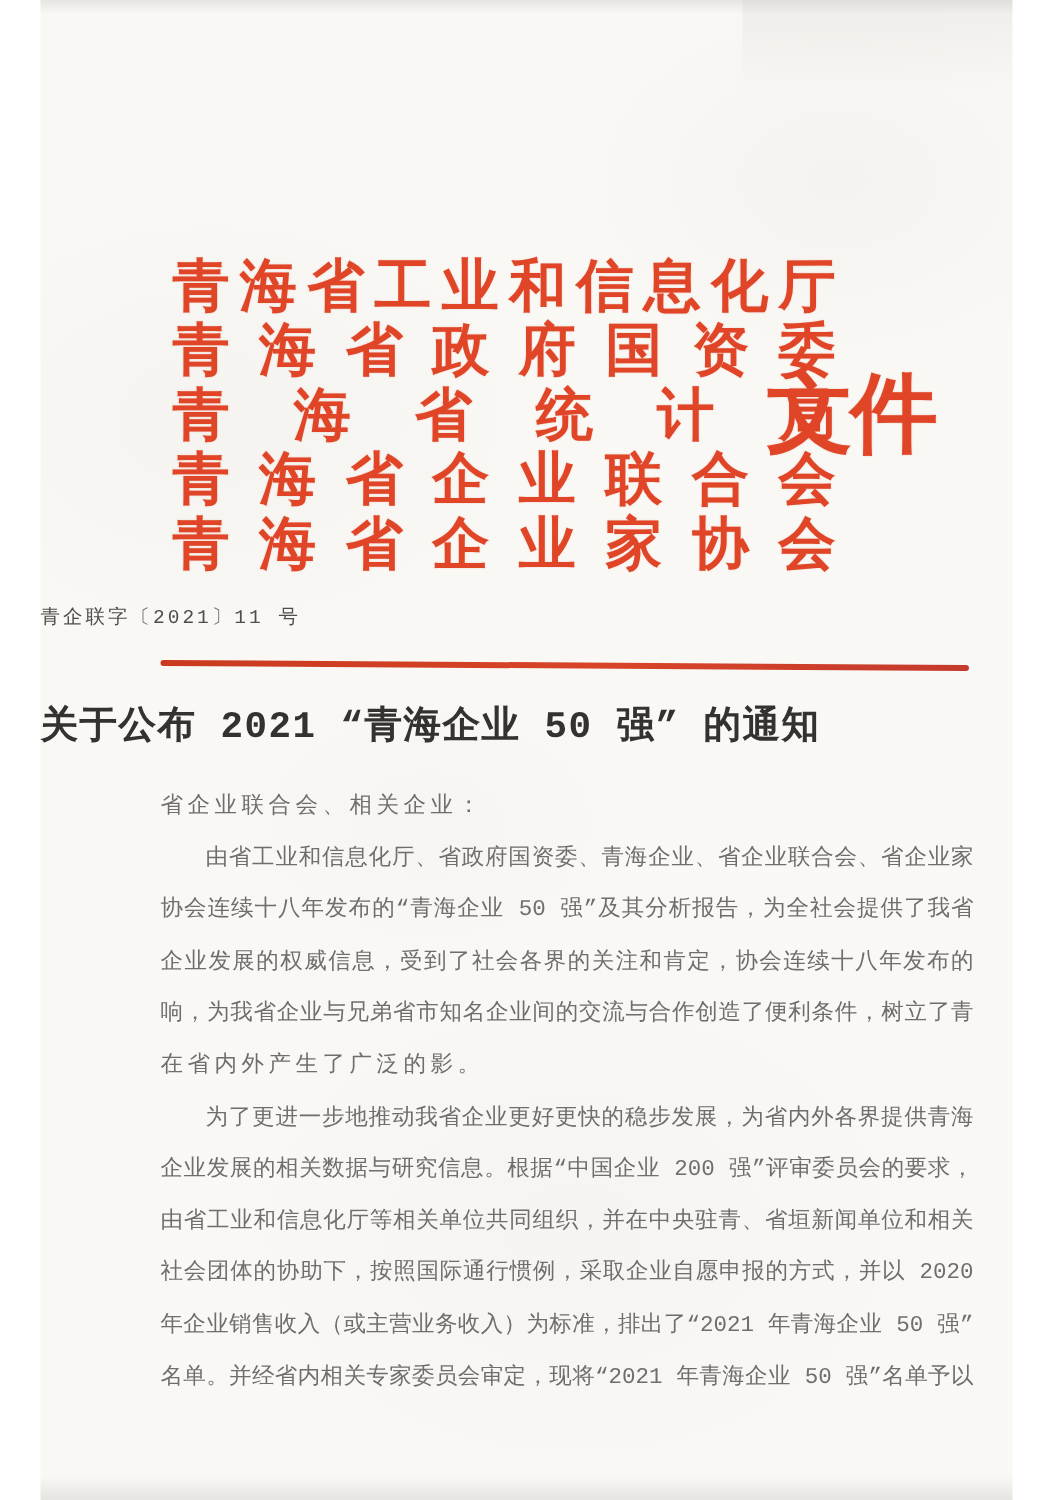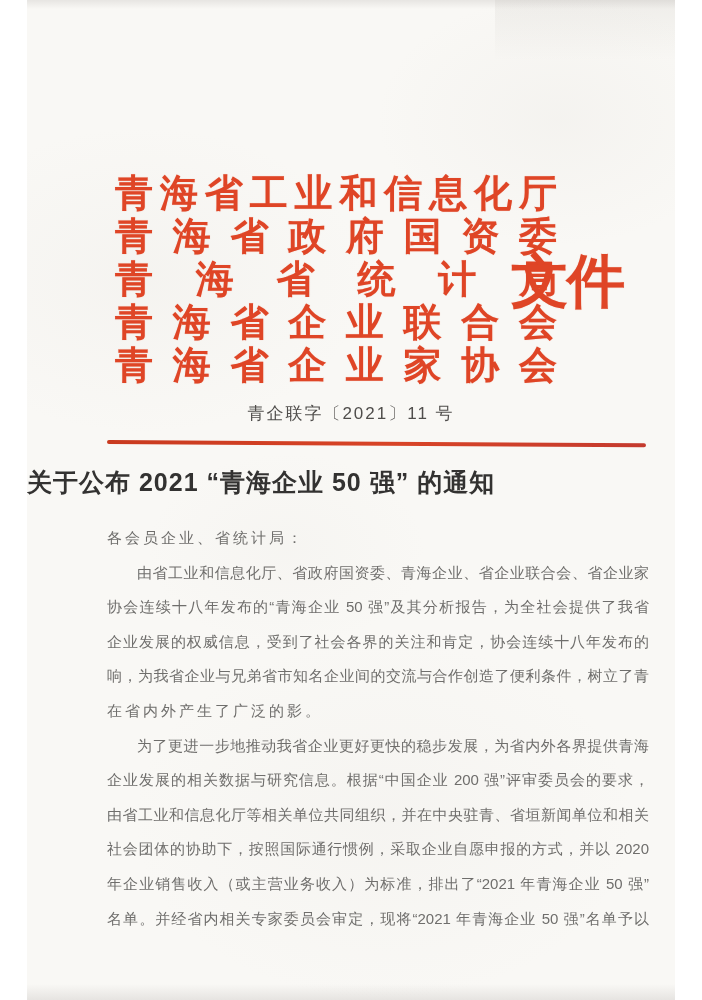--- a/index.html
+++ b/index.html
@@ -7,21 +7,21 @@
     margin: 0;
     padding: 0;
     background: #ffffff;
   }
   .scan-page {
     position: relative;
     width: 648px;
     height: 1000px;
     margin: 0 auto;
     overflow: hidden;
-    font-family: Liberation Sans, sans-serif;
+    font-family: Liberation Mono, monospace;
     background:
       radial-gradient(ellipse 320px 220px at 18% 28%, rgba(208,203,196,0.10), transparent 70%),
       radial-gradient(ellipse 260px 180px at 82% 12%, rgba(203,198,191,0.10), transparent 70%),
       radial-gradient(ellipse 360px 260px at 55% 82%, rgba(208,204,198,0.09), transparent 70%),
       radial-gradient(ellipse 200px 140px at 40% 55%, rgba(212,208,202,0.08), transparent 70%),
       linear-gradient(180deg, #e7e5e2 0px, #f9f8f5 9px, #f9f8f5 984px, #e6e4e1 1000px);
   }
   
   .scan-page::before {
     content: "";
@@ -61,22 +61,21 @@
     line-height: 1;
     text-shadow: 0 0 1px rgba(223,69,38,0.4);
   }
 
   
   .ref-number {
     position: absolute;
     left: 0;
     top: 402px;
     width: 100%;
-    text-align: center;
-    font-size: 17px;
+    font-size: 13px;
     letter-spacing: 2px;
     color: #4f4d4b;
   }
 
   
   .red-rule {
     position: absolute;
     left: 80px;
     top: 440px;
     width: 539px;
@@ -136,21 +135,21 @@
 
   <div class="doc-type">文件</div>
 
   <div class="ref-number">青企联字〔2021〕11 号</div>
 
   <div class="red-rule"></div>
 
   <div class="doc-title">关于公布 2021 “青海企业 50 强” 的通知</div>
 
   <div class="doc-body">
-    <div class="body-line ln-left">各会员企业、省统计局：</div>
+    <div class="body-line ln-left">省企业联合会、相关企业：</div>
     <div class="body-line ln-just ln-indent">由省工业和信息化厅、省政府国资委、青海企业、省企业联合会、省企业家</div>
     <div class="body-line ln-just">协会连续十八年发布的“青海企业 50 强”及其分析报告，为全社会提供了我省</div>
     <div class="body-line ln-just">企业发展的权威信息，受到了社会各界的关注和肯定，协会连续十八年发布的</div>
     <div class="body-line ln-just">响，为我省企业与兄弟省市知名企业间的交流与合作创造了便利条件，树立了青</div>
     <div class="body-line ln-left">在省内外产生了广泛的影。</div>
     <div class="body-line ln-just ln-indent">为了更进一步地推动我省企业更好更快的稳步发展，为省内外各界提供青海</div>
     <div class="body-line ln-just">企业发展的相关数据与研究信息。根据“中国企业 200 强”评审委员会的要求，</div>
     <div class="body-line ln-just">由省工业和信息化厅等相关单位共同组织，并在中央驻青、省垣新闻单位和相关</div>
     <div class="body-line ln-just">社会团体的协助下，按照国际通行惯例，采取企业自愿申报的方式，并以 2020</div>
     <div class="body-line ln-just">年企业销售收入（或主营业务收入）为标准，排出了“2021 年青海企业 50 强”</div>

